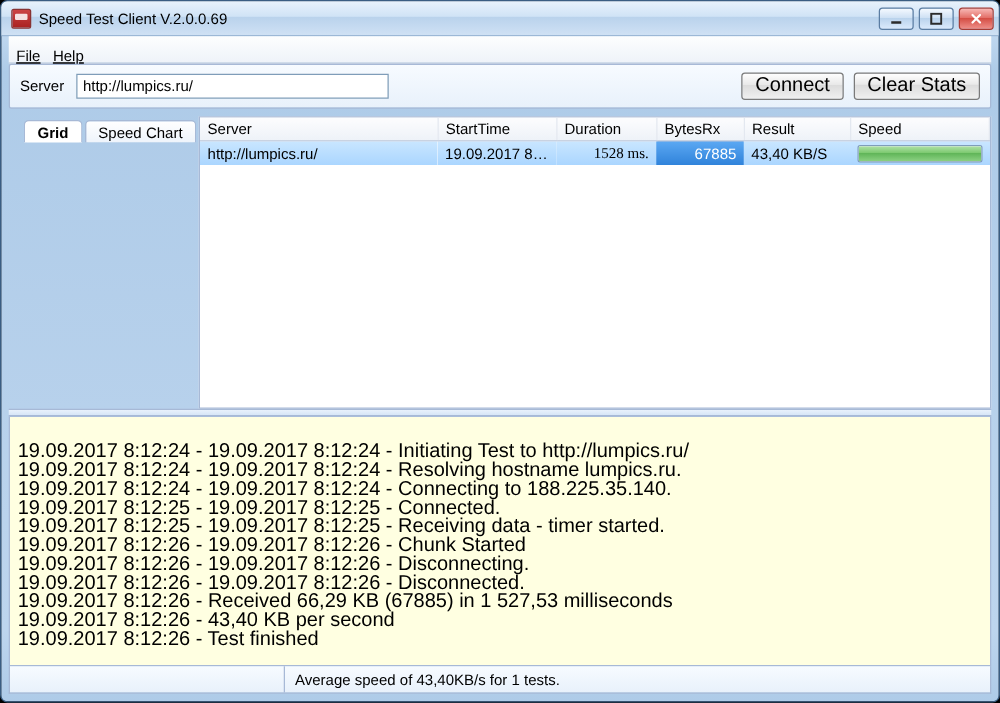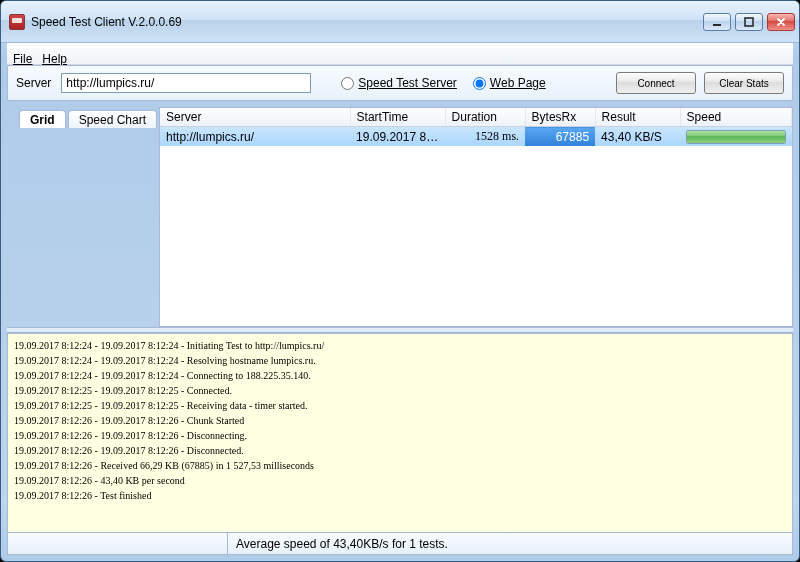--- a/index.html
+++ b/index.html
@@ -27,21 +27,21 @@
   .window {
     position: absolute; inset: 0;
     border: 1px solid #3a5d82;
     border-radius: 6px;
     background: linear-gradient(#cfe3f7, #aecbe8 10%, #bdd5ee 90%, #aecbe8);
     padding: 0;
     display: flex; flex-direction: column;
     overflow: hidden;
   }
   .titlebar {
-    height: 42px;
+    height: 28px;
     display: flex; align-items: center;
     padding: 0 4px 0 8px;
     background: linear-gradient(#e8f2fc, #d0e3f6 45%, #b9d2ec 46%, #cfe1f4);
     border-bottom: 1px solid #9cb8d6;
   }
   .titlebar .app-icon {
     width: 16px; height: 16px;
     margin-right: 6px;
     display: inline-block;
     background: linear-gradient(#cc4444,#aa2222);
@@ -112,21 +112,21 @@
   .radio-group { display: flex; align-items:center; gap: 16px; margin-left: 20px; }
   .radio-label { display:flex; align-items:center; gap:4px; cursor:default; }
   .radio-label input { margin:0; }
   .radio-label .u { text-decoration: underline; text-underline-offset:1px; }
   .btns { margin-left:auto; display:flex; gap:8px; }
   .wbtn {
     min-width: 80px; height: 22px;
     border: 1px solid var(--btn-border);
     border-radius: 3px;
     background: linear-gradient(#fefefe,#e8e8e8 45%,#dcdcdc 46%,#f0f0f0);
-    font-family: inherit; font-size:10px;
+    font-family: inherit; font-size:16px;
     cursor: default;
     padding: 0 10px;
   }
 
   
   .tabs-shell { margin-top: 6px; flex:1; display:flex; flex-direction:row; min-height:0; }
   .tabstrip { display:flex; align-items:flex-end; gap:0; padding-left: 12px; height: 20px; }
   .tab {
     border: 1px solid var(--pane-border);
     border-bottom: none;
@@ -208,25 +208,25 @@
     border-top: 1px solid var(--pane-border);
     border-bottom: 1px solid var(--pane-border);
     cursor: row-resize;
   }
 
   
   .logpanel {
     height: 200px;
     border: 1px solid var(--pane-border);
     background: var(--log-bg);
-    padding: 4px 6px;
+    padding: 20px 6px;
     overflow: auto;
     white-space: pre; 
-    font-family: Liberation Serif, serif;
-    font-size: 10px;
+    font-family: Liberation Sans, sans-serif;
+    font-size: 16px;
     line-height: 15px;
   }
 
   
   .statusbar {
     height: 22px;
     border: 1px solid var(--pane-border);
     border-top: none;
     background: linear-gradient(#f7fbff,#e8f1fb);
     display:flex; align-items:center;
@@ -265,30 +265,20 @@
   <div class="menubar">
     <span class="menu-item"><span>File</span></span>
     <span class="menu-item"><span>Help</span></span>
   </div>
 
   <div class="client">
 
     <div class="srvrow">
       <label class="cap">Server</label>
       <input class="url" type="text" value="http://lumpics.ru/" style="">
-      <div class="radio-group">
-        <label class="radio-label">
-          <input type="radio" name="mode" style="">
-          <span class="u">Speed Test Server</span>
-        </label>
-        <label class="radio-label">
-          <input type="radio" name="mode" checked="" style="">
-          <span class="u">Web Page</span>
-        </label>
-      </div>
       <div class="btns">
         <button class="wbtn">Connect</button>
         <button class="wbtn">Clear Stats</button>
       </div>
     </div>
 
     <div class="tabs-shell">
       <div class="tabstrip">
         <div class="tab active">Grid</div>
         <div class="tab">Speed Chart</div>

